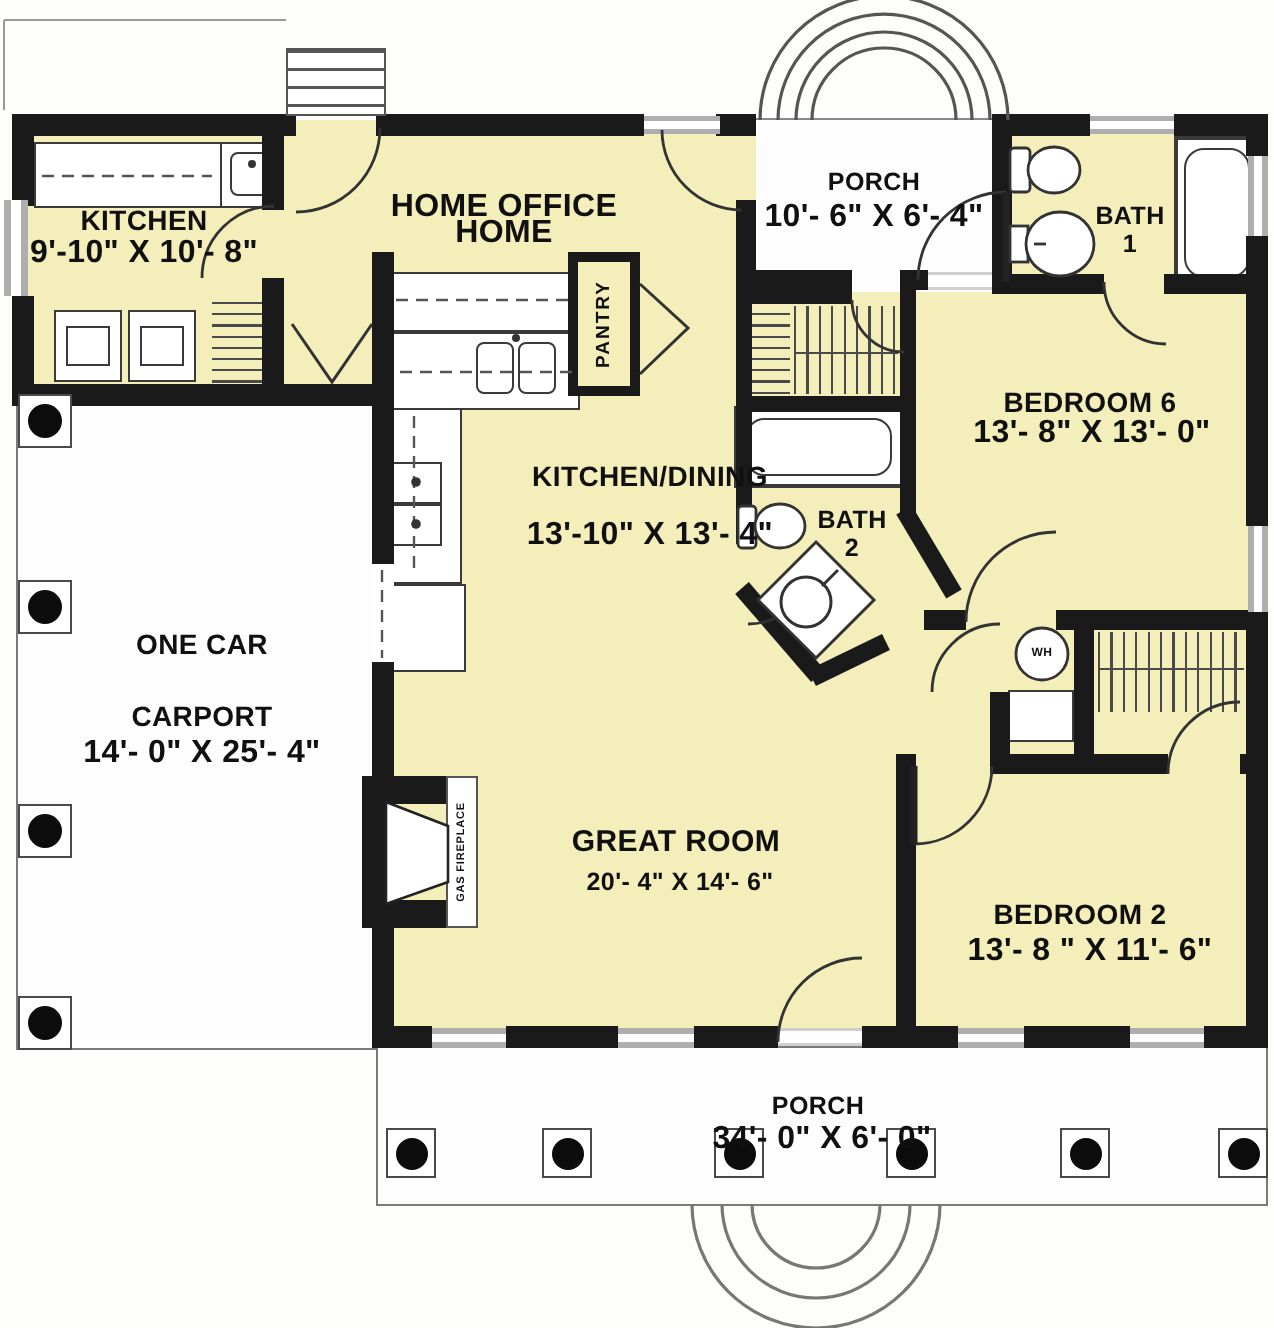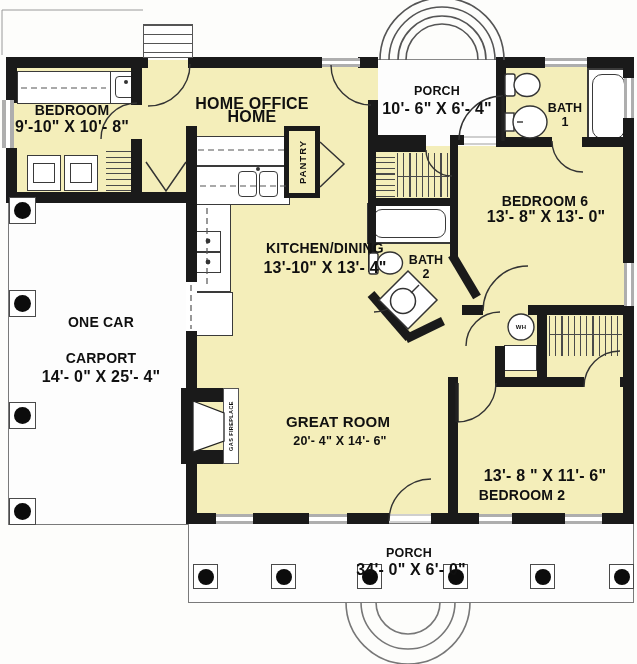--- a/index.html
+++ b/index.html
@@ -248,40 +248,40 @@
     <circle cx="521" cy="327" r="13" fill="#fff" stroke="#333" stroke-width="1.4"></circle>
 
     <path d="M193,401 L224,413 L224,441 L193,452 Z" fill="#fff" stroke="#222" stroke-width="1.3"></path>
 
     <circle cx="258" cy="169" r="2" fill="#333"></circle>
     <circle cx="126" cy="82" r="2" fill="#333"></circle>
     <circle cx="208" cy="241" r="2.4" fill="#333"></circle>
     <circle cx="208" cy="262" r="2.4" fill="#333"></circle>
   </svg>
 
-  <div class="lbl nm" style="left:72px;top:110px;">BEDROOM</div>
+  <div class="lbl nm" style="left:72px;top:110px;">KITCHEN</div>
   <div class="lbl dm" style="left:72px;top:127px;">9'-10" X 10'- 8"</div>
   <div class="lbl dm" style="left:252px;top:104px;">HOME OFFICE</div>
   <div class="lbl dm" style="left:252px;top:117px;">HOME</div>
   <div class="lbl nm-s" style="left:437px;top:91px;">PORCH</div>
   <div class="lbl dm" style="left:437px;top:109px;">10'- 6" X 6'- 4"</div>
   <div class="lbl nm-s" style="left:565px;top:108px;">BATH</div>
   <div class="lbl nm-s" style="left:565px;top:122px;">1</div>
   <div class="lbl nm" style="left:545px;top:201px;">BEDROOM 6</div>
   <div class="lbl dm" style="left:546px;top:217px;">13'- 8" X 13'- 0"</div>
-  <div class="lbl nm" style="left:325px;top:248px;">KITCHEN/DINING</div>
+  <div class="lbl nm" style="left:325px;top:238px;">KITCHEN/DINING</div>
   <div class="lbl dm" style="left:325px;top:268px;">13'-10" X 13'- 4"</div>
   <div class="lbl nm-s" style="left:426px;top:260px;">BATH</div>
   <div class="lbl nm-s" style="left:426px;top:274px;">2</div>
   <div class="lbl nm" style="left:101px;top:322px;">ONE CAR</div>
   <div class="lbl nm" style="left:101px;top:358px;">CARPORT</div>
   <div class="lbl dm" style="left:101px;top:377px;">14'- 0" X 25'- 4"</div>
   <div class="lbl nm" style="left:338px;top:421px;font-size:15px;">GREAT ROOM</div>
   <div class="lbl dm" style="left:340px;top:441px;font-size:12.5px;">20'- 4" X 14'- 6"</div>
-  <div class="lbl nm" style="left:522px;top:457px;margin-top:38px;">BEDROOM 2</div>
+  <div class="lbl nm" style="left:540px;top:457px;">BEDROOM 2</div>
   <div class="lbl dm" style="left:545px;top:476px;">13'- 8 " X 11'- 6"</div>
   <div class="lbl nm-s" style="left:409px;top:553px;">PORCH</div>
   <div class="lbl dm" style="left:411px;top:570px;">34'- 0" X 6'- 0"</div>
   <div class="lbl vert" style="left:302px;top:162px;font-size:9.5px;letter-spacing:1px;">PANTRY</div>
   <div class="lbl vert" style="left:231px;top:426px;font-size:5.5px;letter-spacing:.4px;">GAS FIREPLACE</div>
   <div class="lbl" style="left:521px;top:327px;font-size:6px;">WH</div>
 
 </div>
 
 </body></html>

